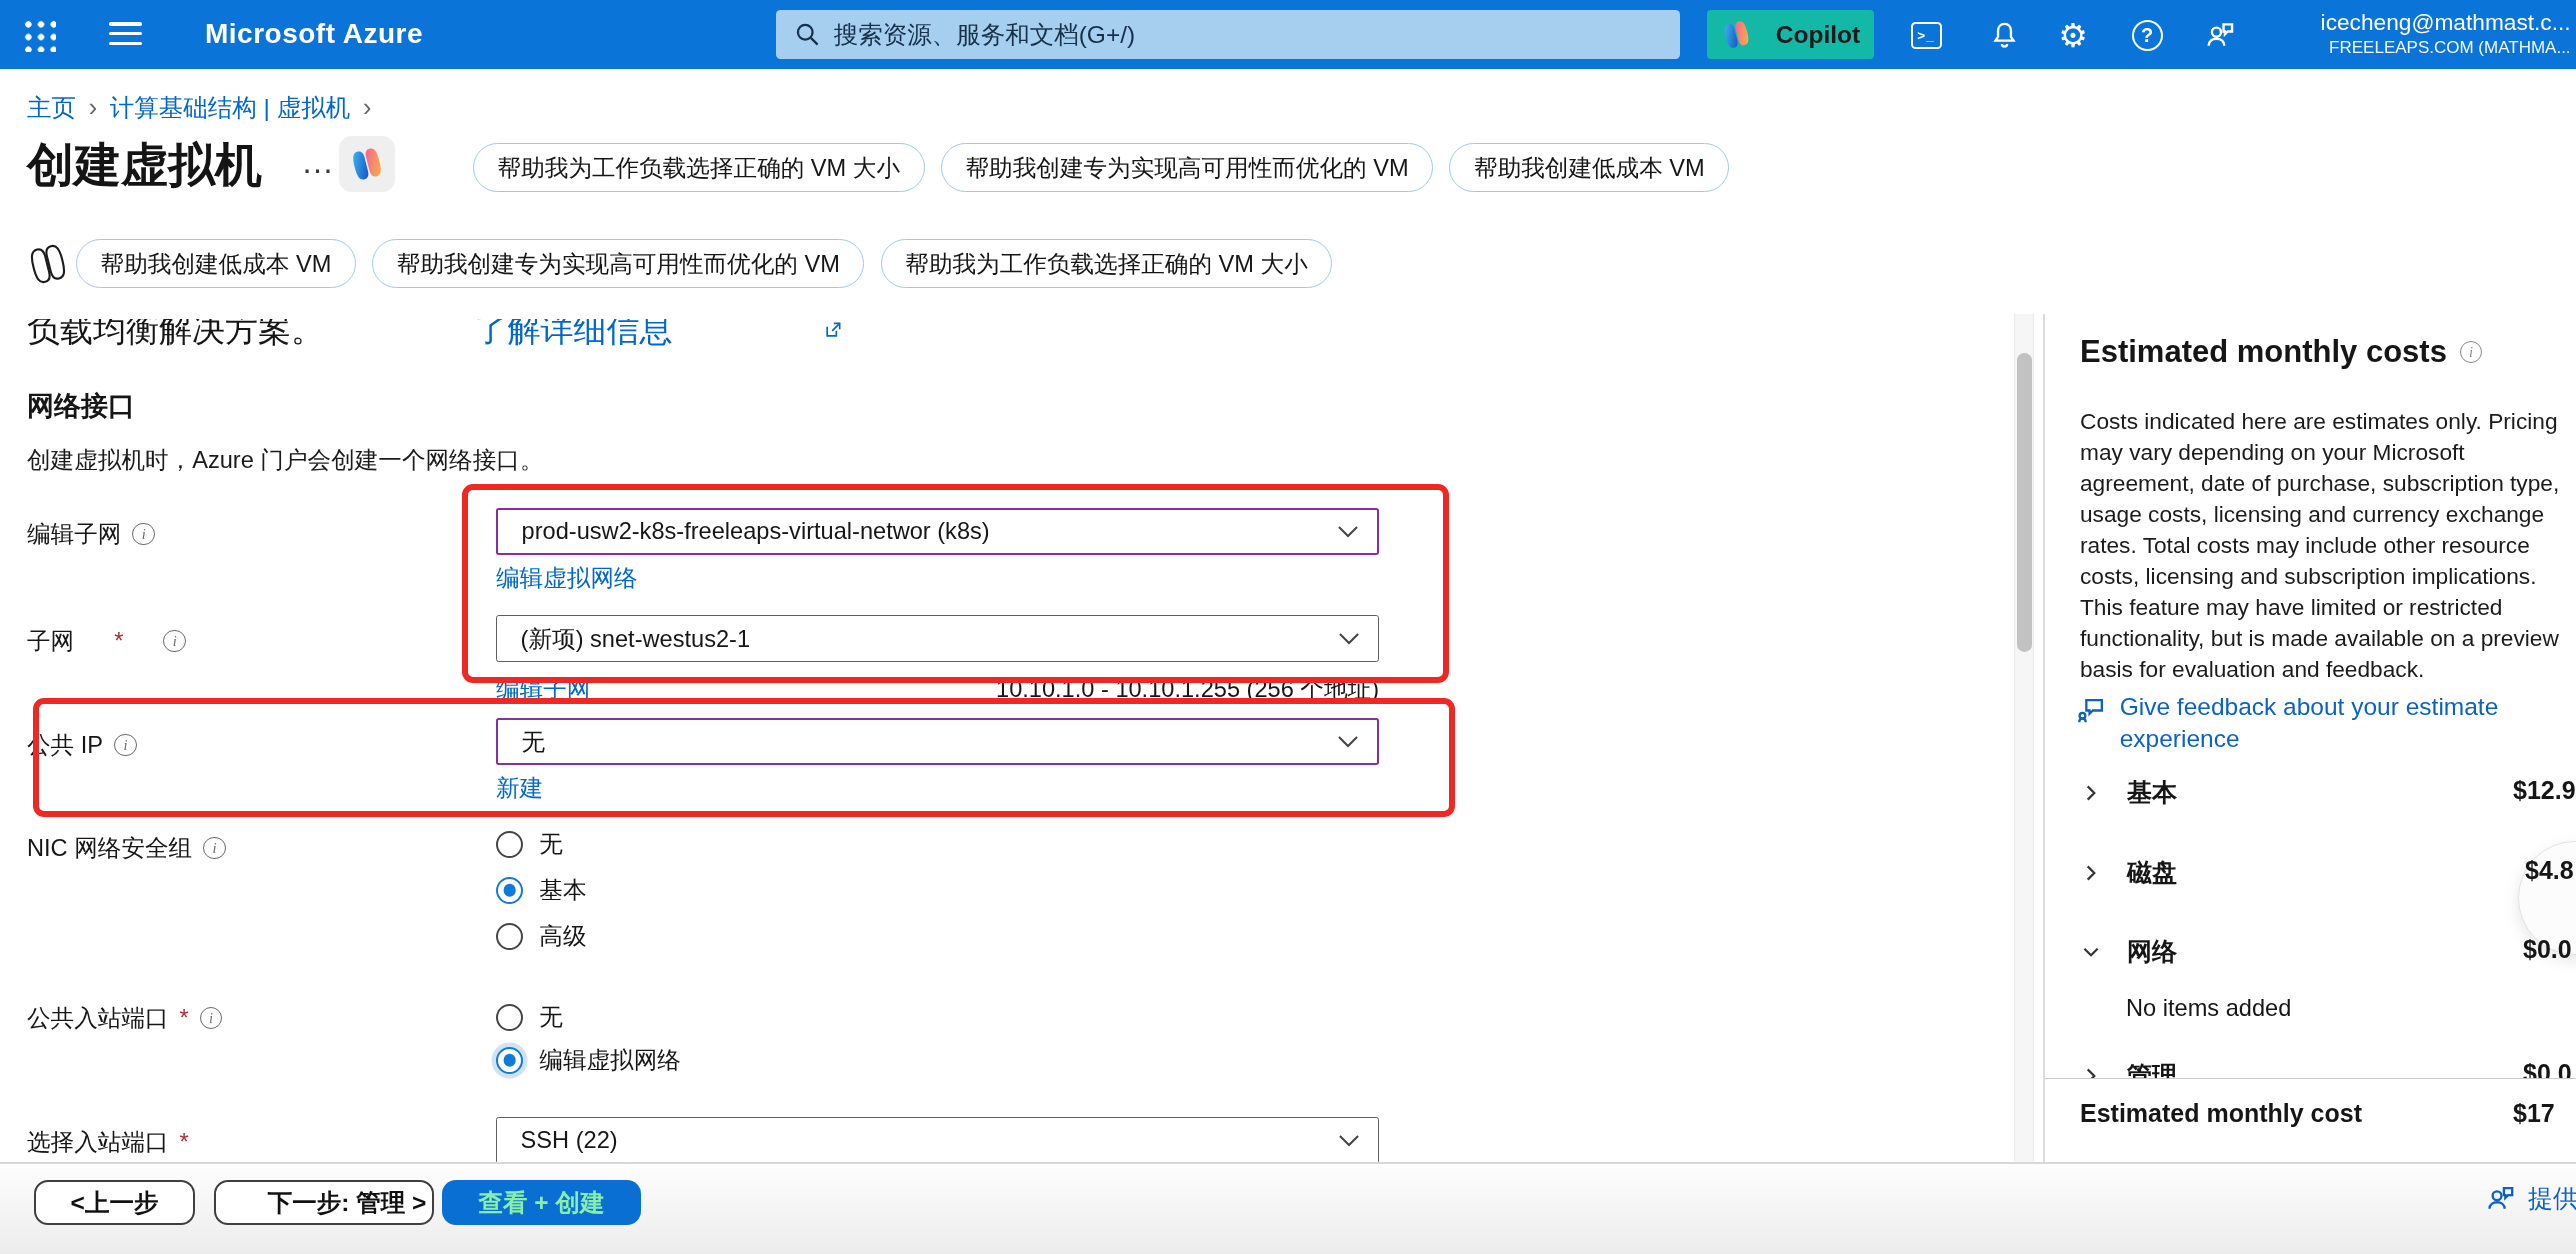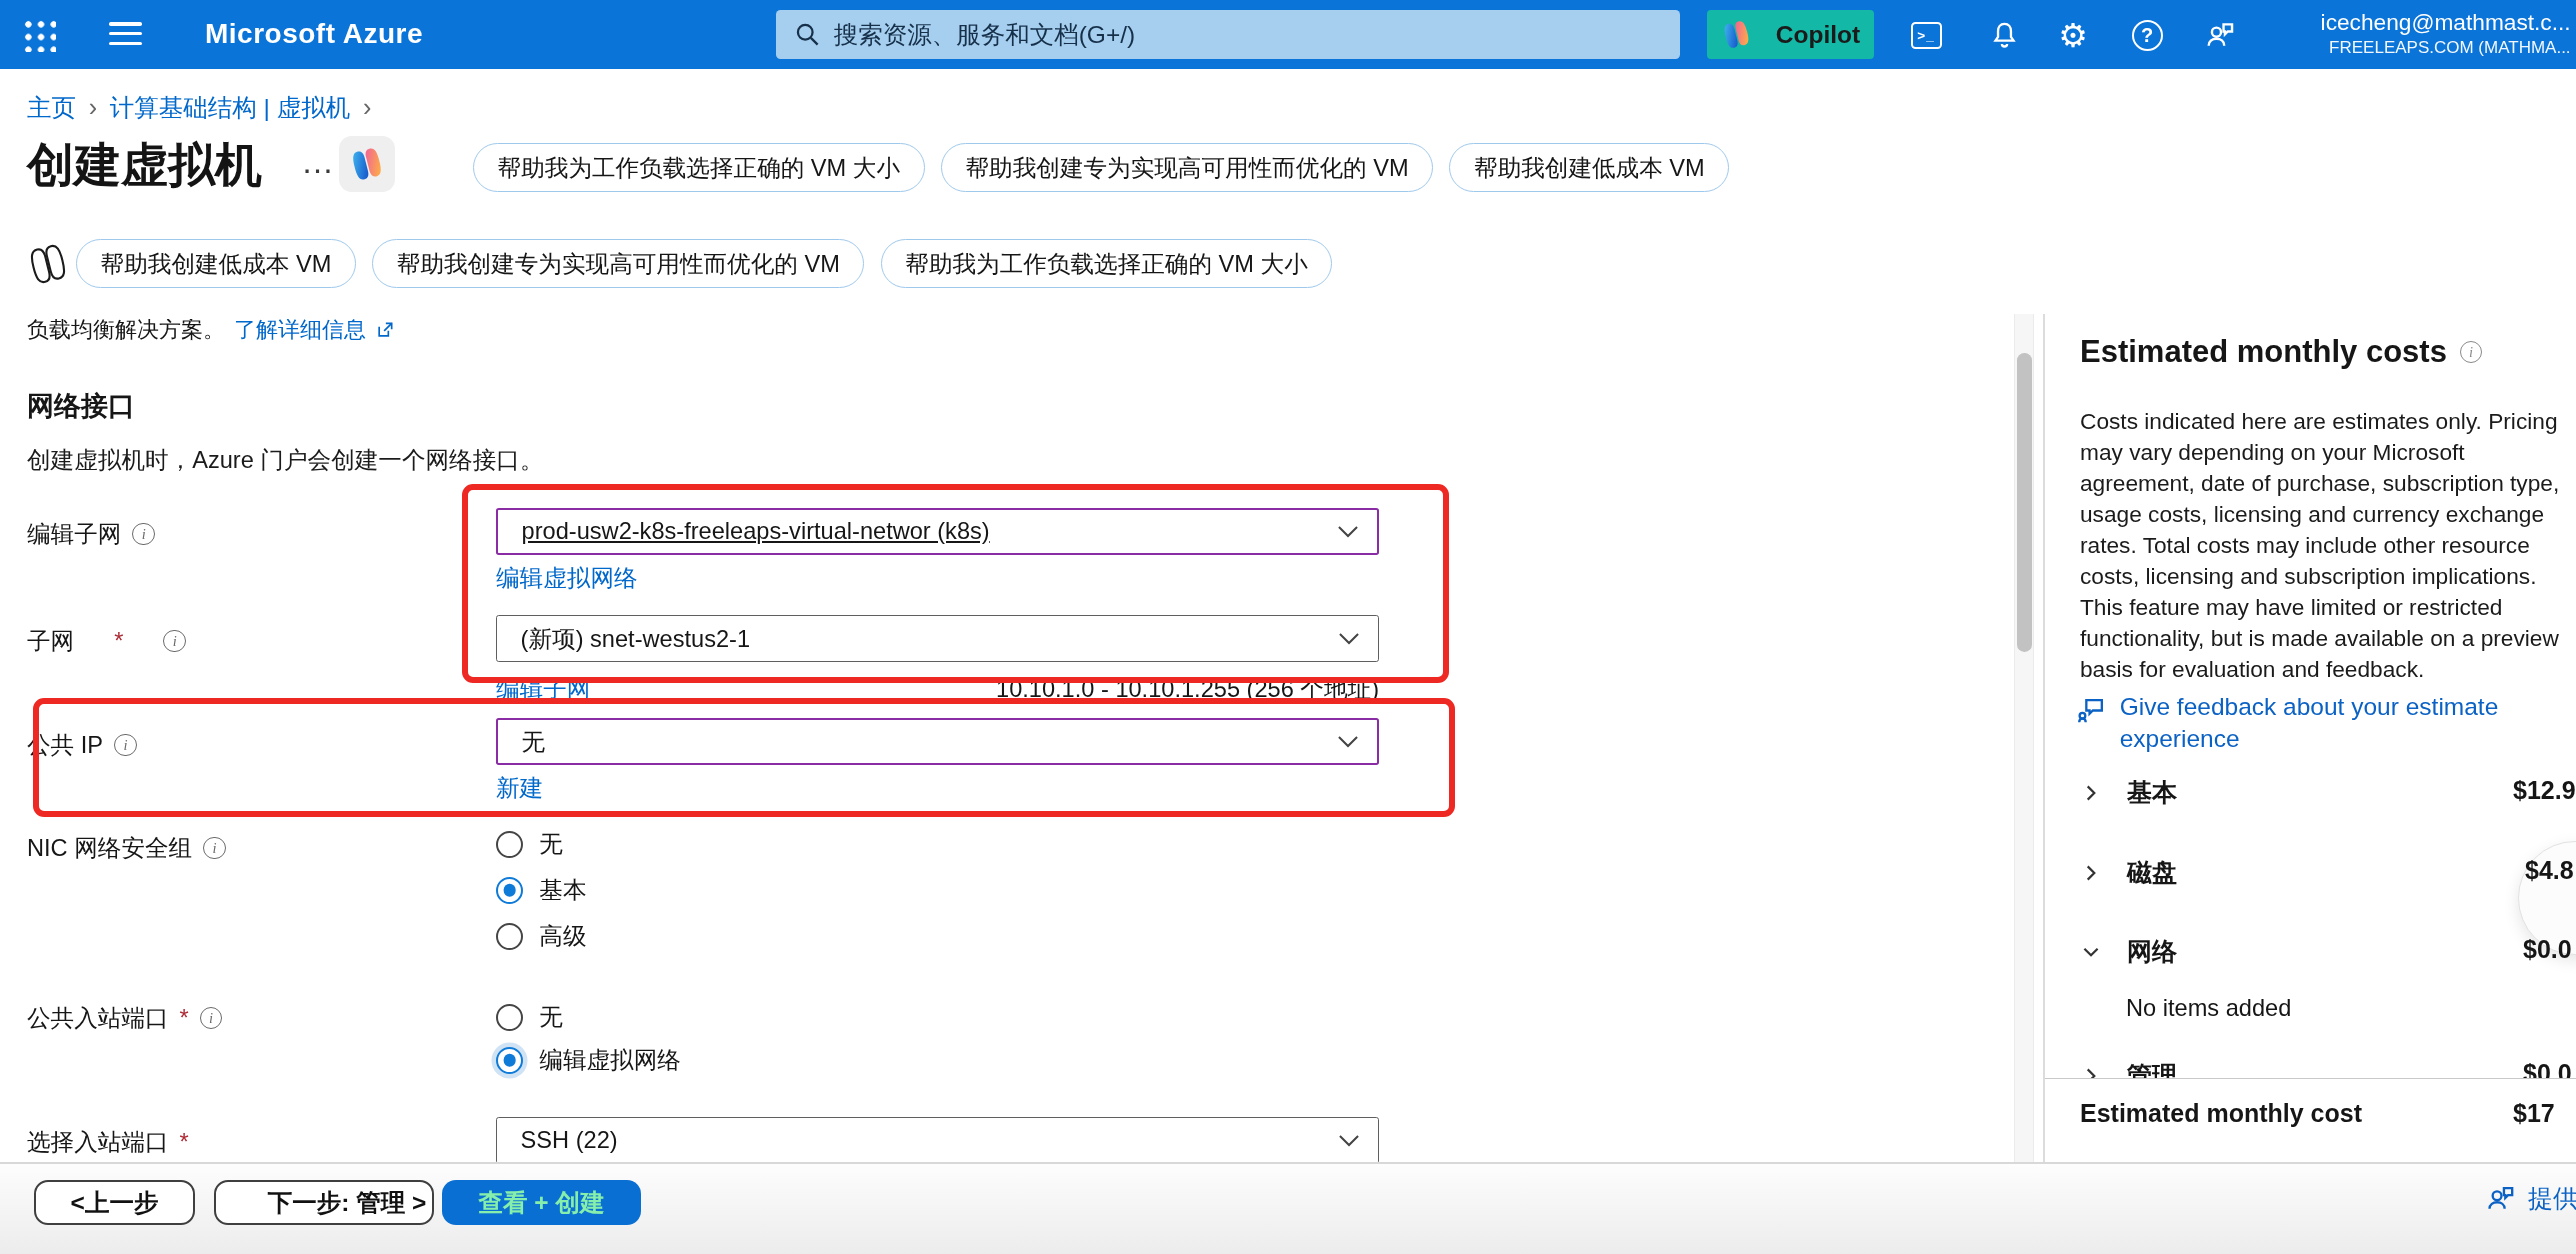--- a/index.html
+++ b/index.html
@@ -39,21 +39,21 @@
   .bc-sep::after{content:"›";}
   .page-title{position:absolute;left:27px;top:134px;font-size:47px;font-weight:800;color:#141414;white-space:nowrap;}
   .title-dots{position:absolute;left:301px;top:143px;font-size:33px;color:#3a3a3a;letter-spacing:1.8px;cursor:pointer;}
   .copilot-tile{position:absolute;left:339px;top:136px;width:56px;height:56px;border-radius:12.7px;background:#efefef;
           display:flex;align-items:center;justify-content:center;cursor:pointer;}
   .chips-row{position:absolute;display:flex;gap:16.3px;}
   .chip{height:49px;border:1.8px solid #9fc9ec;border-radius:25px;background:#fff;display:flex;align-items:center;
         padding:0 23.6px;font-size:23.6px;color:#161616;white-space:nowrap;cursor:pointer;box-sizing:border-box;}
   
   .clipline{position:absolute;left:27px;top:319px;height:33px;width:816px;overflow:hidden;}
-  .clipline .inner{margin-top:-6.3px;font-size:22px;line-height:34px;display:flex;gap:9px;align-items:center;white-space:nowrap;}
+  .clipline .inner{margin-top:-6.3px;font-size:33px;line-height:34px;display:flex;gap:9px;align-items:center;white-space:nowrap;justify-content:space-between;}
   .link{color:#0067cb;cursor:pointer;text-decoration:none;}
   
   .sec-title{position:absolute;left:27px;top:388px;font-size:27px;font-weight:700;}
   .sec-desc{position:absolute;left:27px;top:444px;font-size:23.6px;color:#1b1b1b;}
   .flabel{position:absolute;left:27px;font-size:23.6px;display:flex;align-items:center;gap:11px;white-space:nowrap;}
   .req{color:#ae2b36;font-size:23.6px;}
   .info-i{width:22.7px;height:22.7px;border:1.8px solid #6a6a6a;border-radius:50%;box-sizing:border-box;color:#6a6a6a;
           display:inline-flex;align-items:center;justify-content:center;font-size:14.5px;font-family:"Liberation Serif",serif;font-style:italic;cursor:pointer;}
   .info-i::after{content:"i";}
   .select{position:absolute;left:496px;width:883px;height:47px;background:#fff;border:1.8px solid #5f5f5f;border-radius:2.7px;
@@ -225,21 +225,21 @@
   </div>
 </div>
 
 <div class="sec-title">网络接口</div>
 <div class="sec-desc">创建虚拟机时，Azure 门户会创建一个网络接口。</div>
 
 <div class="flabel" style="top:518px;">
   <span>编辑子网</span>
   <span class="info-i"></span>
 </div>
-<div class="select focused" style="top:508px;text-decoration:underline;">
+<div class="select focused" style="top:508px;">
   <span>prod-usw2-k8s-freeleaps-virtual-networ (k8s)</span>
   <span class="chev">
     <svg width="22" height="13.6" viewBox="0 0 24 15" fill="none" stroke="#444" stroke-width="2.2">
         <polyline points="2,2 12,12 22,2"></polyline>
       </svg>
   </span>
 </div>
 <a class="ctl-link link" style="top:562px;">编辑虚拟网络</a>
 
 <div class="flabel" style="top:625px;gap:40px;">

